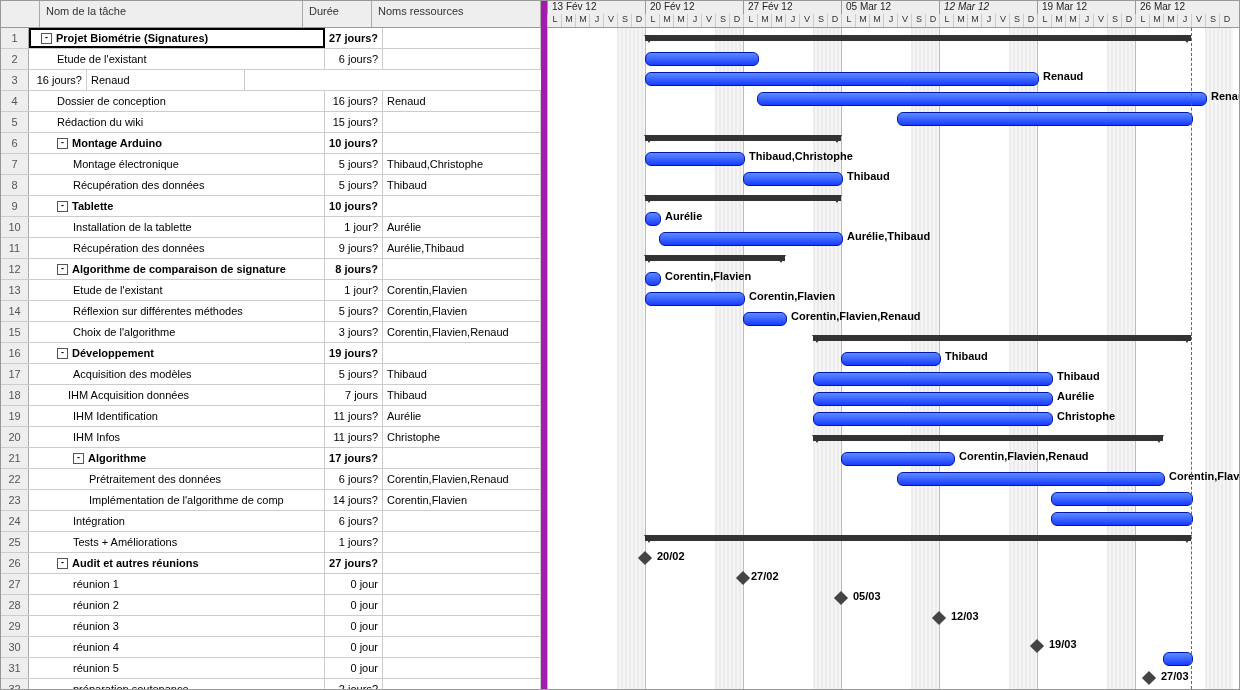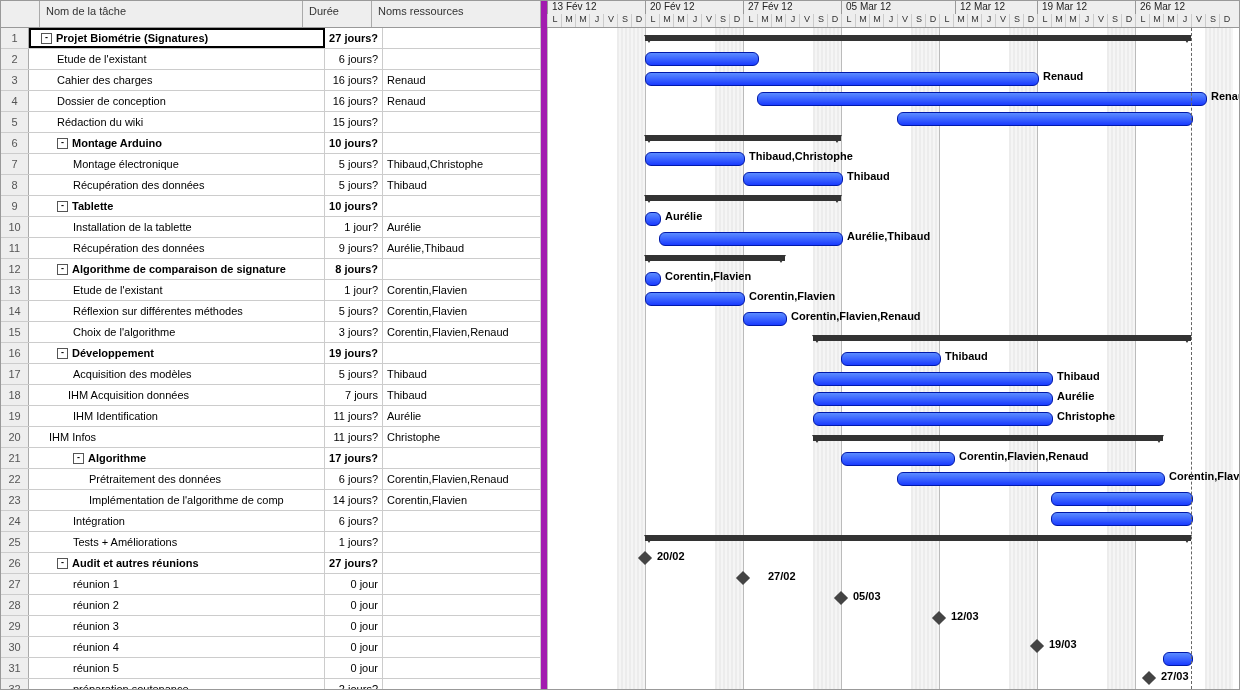--- a/index.html
+++ b/index.html
@@ -69,23 +69,20 @@
         <div class="row">
           <div class="cell num">2</div>
           <div class="cell name" style="padding-left:28px">
             <span>Etude de l'existant</span>
           </div>
           <div class="cell dur">6 jours?</div>
           <div class="cell res"></div>
         </div>
         <div class="row">
           <div class="cell num">3</div>
-          <div class="cell name" style="padding-left:28px">
-            <span>Cahier des charges</span>
-          </div>
           <div class="cell dur">16 jours?</div>
           <div class="cell res">Renaud</div>
         </div>
         <div class="row">
           <div class="cell num">4</div>
           <div class="cell name" style="padding-left:28px">
             <span>Dossier de conception</span>
           </div>
           <div class="cell dur">16 jours?</div>
           <div class="cell res">Renaud</div>
@@ -209,21 +206,21 @@
         <div class="row">
           <div class="cell num">19</div>
           <div class="cell name" style="padding-left:44px">
             <span>IHM Identification</span>
           </div>
           <div class="cell dur">11 jours?</div>
           <div class="cell res">Aurélie</div>
         </div>
         <div class="row">
           <div class="cell num">20</div>
-          <div class="cell name" style="padding-left:20px">
+          <div class="cell name" style="padding-left:44px">
             <span>IHM Infos</span>
           </div>
           <div class="cell dur">11 jours?</div>
           <div class="cell res">Christophe</div>
         </div>
         <div class="row">
           <div class="cell num">21</div>
           <div class="cell name bold" style="padding-left:44px">
             <span class="toggle">-</span>
             <span>Algorithme</span>
@@ -349,21 +346,21 @@
         <div class="day-label" style="left: 266px;">S</div>
         <div class="day-label" style="left: 280px;">D</div>
         <div class="week-label" style="left: 294px; width: 98px;">05 Mar 12</div>
         <div class="day-label" style="left: 294px;">L</div>
         <div class="day-label" style="left: 308px;">M</div>
         <div class="day-label" style="left: 322px;">M</div>
         <div class="day-label" style="left: 336px;">J</div>
         <div class="day-label" style="left: 350px;">V</div>
         <div class="day-label" style="left: 364px;">S</div>
         <div class="day-label" style="left: 378px;">D</div>
-        <div class="week-label" style="left: 408px; width: 98px;">12 Mar 12</div>
+        <div class="week-label" style="left: 392px; width: 98px; font-style: italic;">12 Mar 12</div>
         <div class="day-label" style="left: 392px;">L</div>
         <div class="day-label" style="left: 406px;">M</div>
         <div class="day-label" style="left: 420px;">M</div>
         <div class="day-label" style="left: 434px;">J</div>
         <div class="day-label" style="left: 448px;">V</div>
         <div class="day-label" style="left: 462px;">S</div>
         <div class="day-label" style="left: 476px;">D</div>
         <div class="week-label" style="left: 490px; width: 98px;">19 Mar 12</div>
         <div class="day-label" style="left: 490px;">L</div>
         <div class="day-label" style="left: 504px;">M</div>
@@ -488,21 +485,21 @@
         </div>
         <div class="gantt-row" style="top: 500px;">
           <div class="sumbar" style="left: 98px; width: 546px;"></div>
         </div>
         <div class="gantt-row" style="top: 520px;">
           <div class="ms" style="left: 93px;"></div>
           <div class="mslabel" style="left: 110px;">20/02</div>
         </div>
         <div class="gantt-row" style="top: 540px;">
           <div class="ms" style="left: 191px;"></div>
-          <div class="mslabel" style="left: 221px;">27/02</div>
+          <div class="mslabel" style="left: 204px;">27/02</div>
         </div>
         <div class="gantt-row" style="top: 560px;">
           <div class="ms" style="left: 289px;"></div>
           <div class="mslabel" style="left: 306px;">05/03</div>
         </div>
         <div class="gantt-row" style="top: 580px;">
           <div class="ms" style="left: 387px;"></div>
           <div class="mslabel" style="left: 404px;">12/03</div>
         </div>
         <div class="gantt-row" style="top: 608px;">

